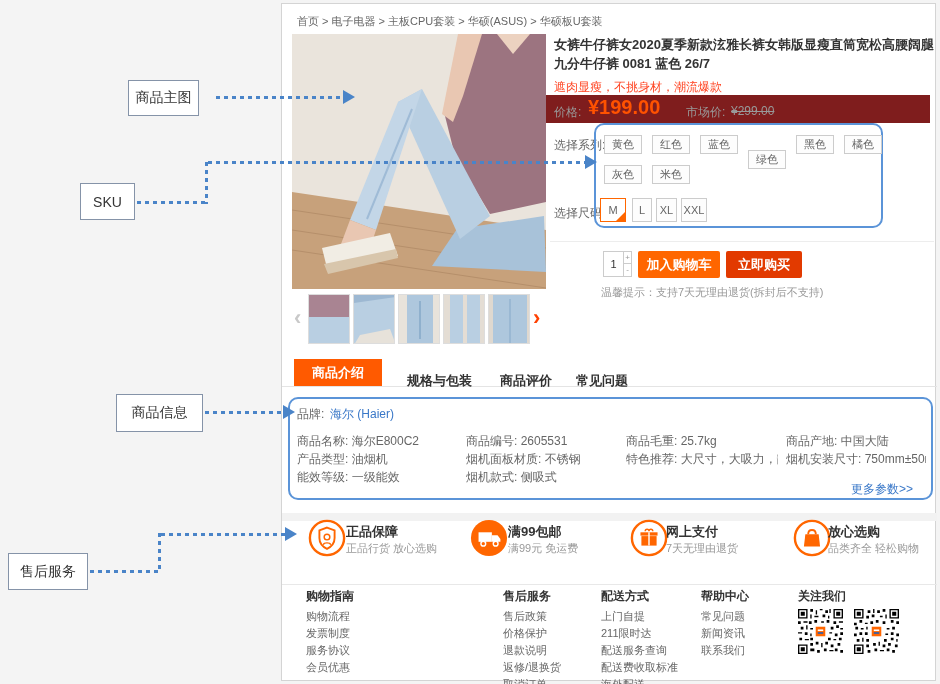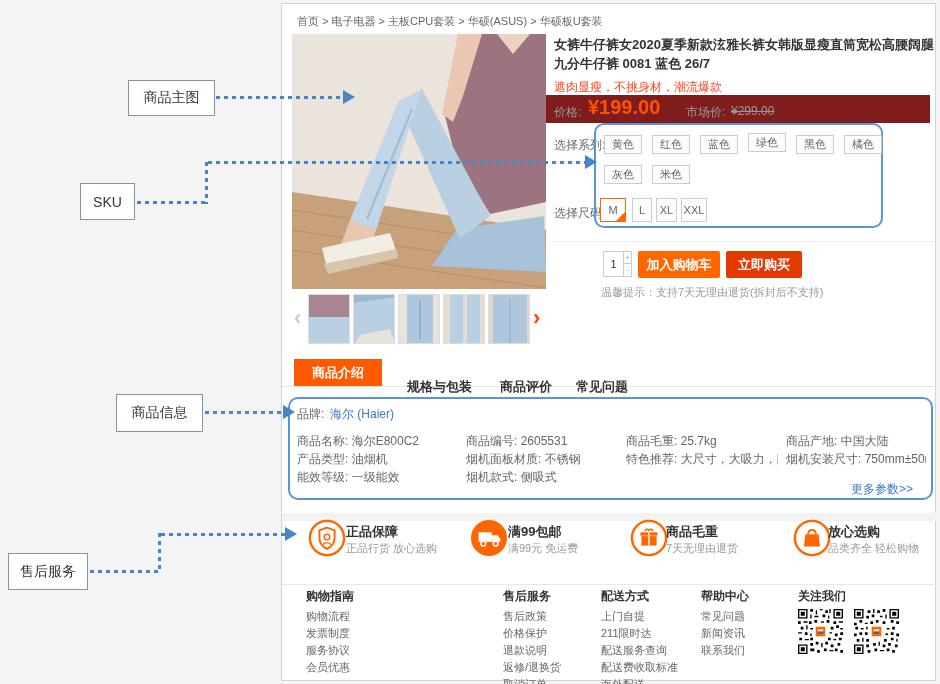--- a/index.html
+++ b/index.html
@@ -41,21 +41,21 @@
   .btn{position:absolute;top:247px;height:27px;color:#fff;font-size:13px;font-weight:bold;text-align:center;
         line-height:27px;border-radius:2px;cursor:pointer;}
   .btn.cart{left:356px;width:82px;background:#ff6600;}
   .btn.buy{left:444px;width:76px;background:#e23a00;}
   .tips{position:absolute;left:319px;top:281px;font-size:11px;color:#999;}
   .sep{position:absolute;left:268px;top:237px;width:384px;height:1px;background:#ededed;}
   
   .tabbar{position:absolute;left:0;top:355px;width:655px;height:27px;border-bottom:1px solid #e4e4e4;}
   .tab-active{position:absolute;left:12px;top:0;width:88px;height:27px;background:#ff5a00;color:#fff;
         font-size:13px;font-weight:bold;text-align:center;line-height:27px;cursor:pointer;}
-  .tab{position:absolute;top:14px;height:27px;font-size:13px;font-weight:bold;color:#333;line-height:27px;cursor:pointer;}
+  .tab{position:absolute;top:8px;height:27px;font-size:13px;font-weight:bold;color:#333;line-height:27px;cursor:pointer;}
   
   .infobox{position:absolute;left:6px;top:393px;width:645px;height:103px;border:2px solid #5b94d8;border-radius:10px;box-sizing:border-box;}
   .brand-label{position:absolute;left:15px;top:402px;font-size:12px;color:#666;}
   .brand-val{position:absolute;left:48px;top:402px;font-size:12px;color:#3a78c8;cursor:pointer;}
   .cell{position:absolute;font-size:12px;color:#666;white-space:nowrap;overflow:hidden;}
   .more{position:absolute;right:22px;top:477px;font-size:12px;color:#3a78c8;cursor:pointer;}
   .grayband{position:absolute;left:0;top:509px;width:655px;height:8px;background:#f2f2f2;}
   
   .svc-ic{position:absolute;top:515px;width:38px;height:38px;}
   .svc-t{position:absolute;top:519px;font-size:13px;font-weight:bold;color:#333;}
@@ -157,21 +157,21 @@
     </div>
 
     <div class="sel-label" style="left:272px;top:133px;">选择系列:</div>
     <div class="sel-label" style="left:272px;top:201px;">选择尺码:</div>
 
     <div class="skubox"></div>
 
     <div class="chip" style="left:322px;top:131px;">黄色</div>
     <div class="chip" style="left:370px;top:131px;">红色</div>
     <div class="chip" style="left:418px;top:131px;">蓝色</div>
-    <div class="chip" style="left:466px;top:129px;">绿色</div>
+    <div class="chip" style="left:466px;top:146px;">绿色</div>
     <div class="chip" style="left:514px;top:131px;">黑色</div>
     <div class="chip" style="left:562px;top:131px;">橘色</div>
 
     <div class="chip" style="left:322px;top:161px;">灰色</div>
     <div class="chip" style="left:370px;top:161px;">米色</div>
 
     <div class="szchip sel" style="left:318px;top:194px;width:26px;">M</div>
     <div class="szchip" style="left:350px;top:194px;width:20px;">L</div>
     <div class="szchip" style="left:374px;top:194px;width:21px;">XL</div>
     <div class="szchip" style="left:399px;top:194px;width:26px;">XXL</div>
@@ -236,21 +236,21 @@
 
     <div class="svc-ic" style="left:348px;">
       <svg width="38" height="38" viewBox="0 0 40 40">
         <circle cx="20" cy="20" r="18" fill="none" stroke="#ff6600" stroke-width="2.5"></circle>
         <rect x="12" y="18" width="16" height="10" fill="#ff6600"></rect>
         <rect x="11" y="14" width="18" height="3.5" fill="#ff6600"></rect>
         <line x1="20" y1="14" x2="20" y2="28" stroke="#fff" stroke-width="1.5"></line>
         <path d="M16 13c0-3 4-3 4 0M24 13c0-3-4-3-4 0" fill="none" stroke="#ff6600" stroke-width="1.5"></path>
       </svg>
     </div>
-    <div class="svc-t" style="left:384px;">商品毛重</div>
+    <div class="svc-t" style="left:384px;">网上支付</div>
     <div class="svc-d" style="left:384px;">7天无理由退货</div>
 
     <div class="svc-ic" style="left:511px;">
       <svg width="38" height="38" viewBox="0 0 40 40">
         <circle cx="20" cy="20" r="18" fill="none" stroke="#ff6600" stroke-width="2.5"></circle>
         <path d="M13 16h14l1.5 13h-17z" fill="#ff6600"></path>
         <path d="M16 16c0-6 8-6 8 0" fill="none" stroke="#ff6600" stroke-width="2"></path>
       </svg>
     </div>
     <div class="svc-t" style="left:546px;">放心选购</div>
@@ -312,21 +312,21 @@
         <path d="M2 2h3v3H2z M28 2h3v3h-3z M2 28h3v3H2z" fill="#000"></path>
         <path d="M10 1h2v2h-2z M14 0h1v3h-1z M17 1h2v2h-2z M21 0h2v2h-2z M9 5h2v2H9z M13 4h2v2h-2z M19 5h2v1h-2z M23 4h1v3h-1z M0 10h2v2H0z M4 8h2v2H4z M8 10h2v1H8z M12 9h2v2h-2z M16 8h2v2h-2z M21 9h2v2h-2z M27 8h2v2h-2z M31 9h2v2h-2z M1 13h2v2H1z M5 14h2v1H5z M9 13h1v2H9z M24 14h2v1h-2z M28 13h2v2h-2z M0 18h2v2H0z M4 17h2v2H4z M8 17h2v2H8z M23 18h2v1h-2z M27 17h2v2h-2z M31 18h2v2h-2z M2 22h2v2H2z M6 21h1v3H6z M9 22h2v2H9z M22 22h2v2h-2z M27 21h2v2h-2z M31 22h1v2h-1z M9 26h2v2H9z M14 25h2v2h-2z M18 24h1v3h-1z M21 26h2v2h-2z M25 25h2v2h-2z M30 26h2v2h-2z M10 30h2v2h-2z M15 29h2v2h-2z M19 30h3v1h-3z M24 29h2v2h-2z M28 30h2v2h-2z" fill="#000"></path>
         <rect x="12" y="12" width="9" height="9" fill="#fff"></rect>
         <rect x="13" y="13" width="7" height="7" fill="#f60"></rect>
         <rect x="14.5" y="15" width="4" height="1.2" fill="#fff"></rect>
         <rect x="14.5" y="17" width="4" height="1.2" fill="#2b5fb0"></rect>
       </svg>
     </div>
   </div>
 
-  <div class="albl" style="left:128px;top:80px;width:87px;height:36px;">商品主图</div>
+  <div class="albl" style="left:128px;top:80px;width:71px;height:36px;">商品主图</div>
   <div class="dash-h" style="left:216px;top:96px;width:127px;"></div>
   <div class="ahead" style="left:343px;top:90px;"></div>
 
   <div class="albl" style="left:80px;top:183px;width:55px;height:37px;">SKU</div>
   <div class="dash-h" style="left:137px;top:201px;width:71px;"></div>
   <div class="dash-v" style="left:205px;top:162px;width:3px;height:42px;"></div>
   <div class="dash-h" style="left:208px;top:161px;width:377px;"></div>
   <div class="ahead" style="left:585px;top:155px;"></div>
 
   <div class="albl" style="left:116px;top:394px;width:87px;height:38px;">商品信息</div>

